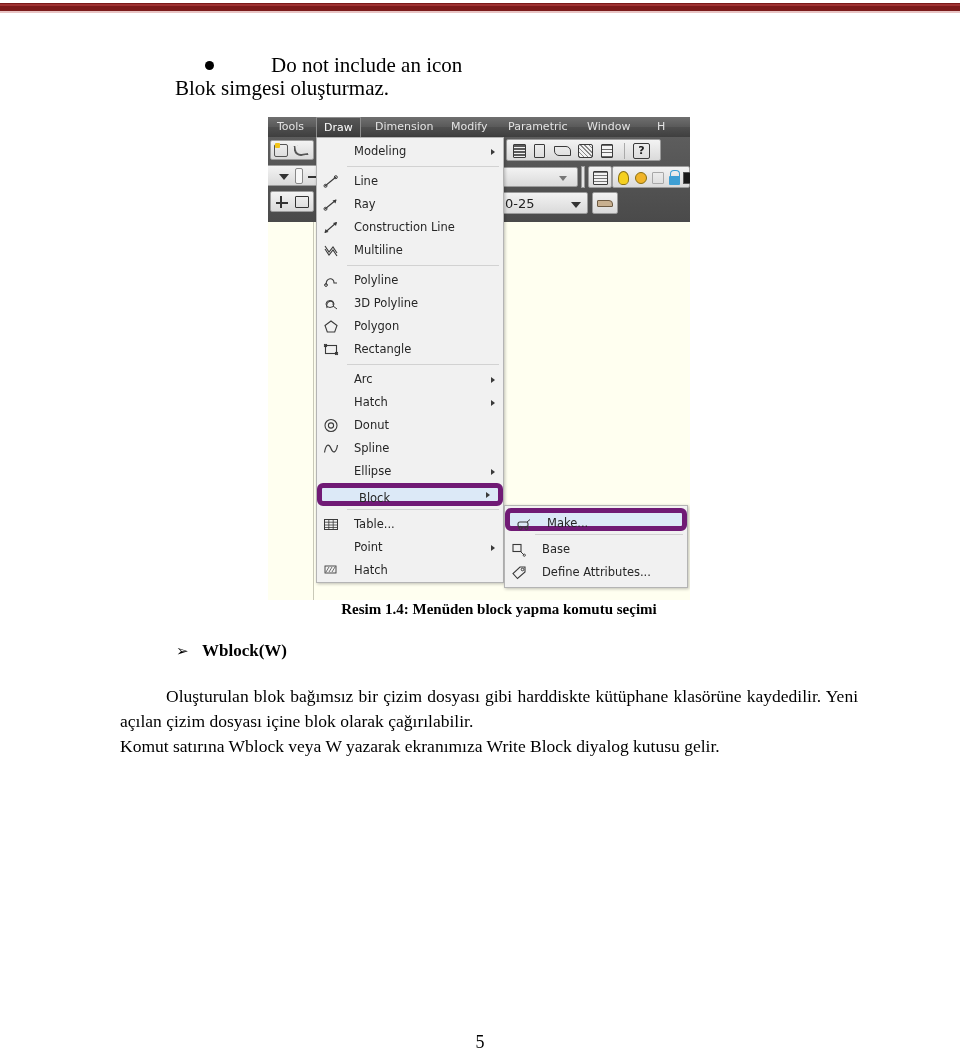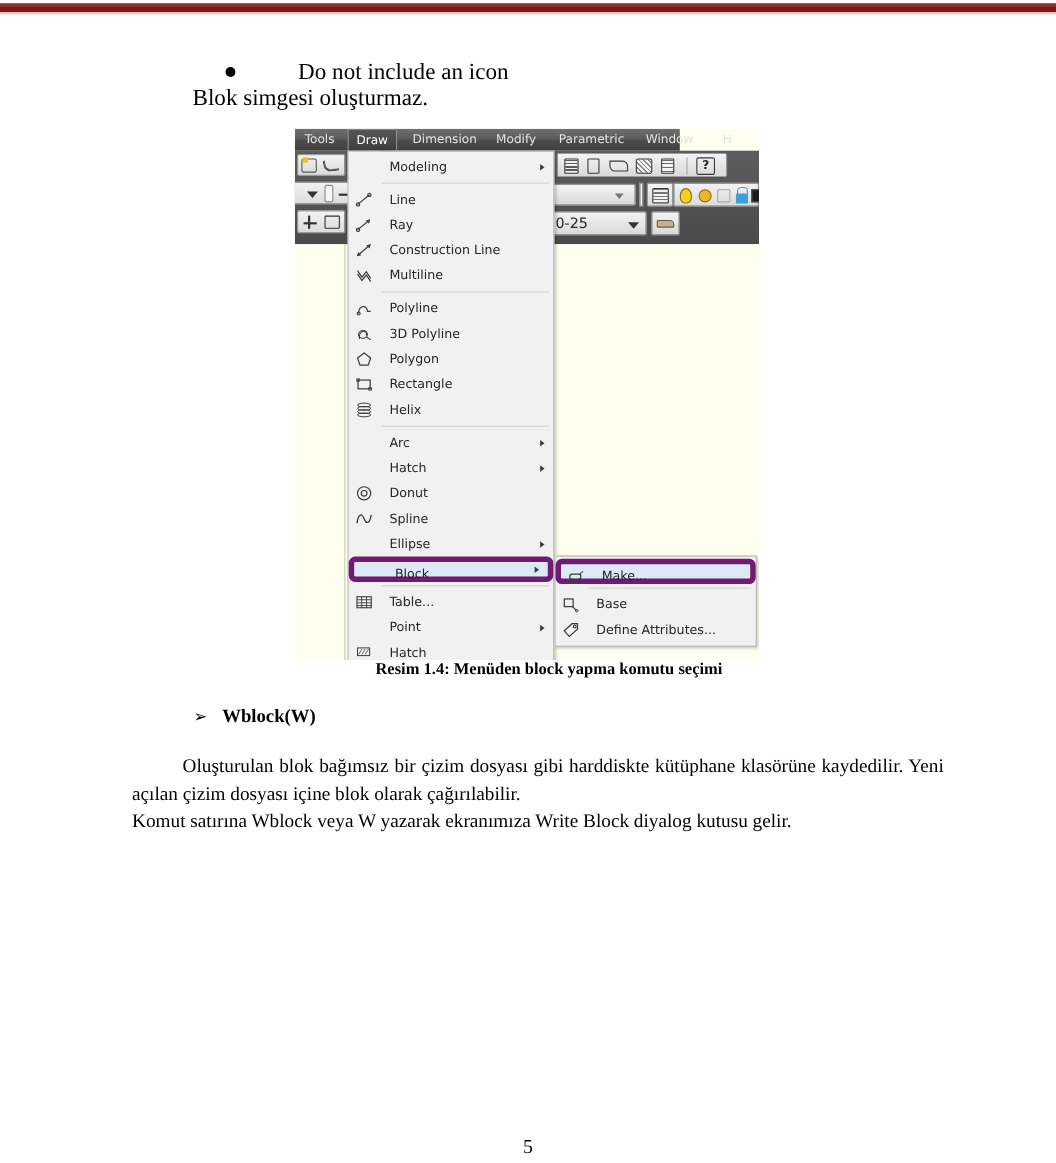--- a/index.html
+++ b/index.html
@@ -75,21 +75,21 @@
     background: #fffff0;
     overflow: hidden;
     font-family: "DejaVu Sans", sans-serif;
     font-size: 11px;
     color: #2a2a2a;
   }
 
   
   #cad-menubar {
     position: absolute; left: 0; top: 0;
-    width: 350px; height: 20px;
+    width: 422px; height: 20px;
     background: linear-gradient(to bottom, #6f6f6f 0%, #5a5a5a 48%, #4e4e4e 52%, #3f3f3f 100%);
   }
   .menubar-item {
     position: absolute;
     top: 1px;
     height: 18px;
     line-height: 18px;
     padding: 0 7px;
     color: #e3e3e3;
     font-size: 11px;
@@ -419,31 +419,20 @@
     <div class="mi">
       <span class="micon">
         <svg width="16" height="15" viewBox="0 0 16 15">
             <rect x="2.5" y="3.5" width="11" height="8" fill="none" stroke="#3a3a3a" stroke-width="1.1"></rect>
             <rect x="1.4" y="2.4" width="2.2" height="2.2" fill="none" stroke="#3a3a3a" stroke-width="0.9"></rect>
             <rect x="12.4" y="10.4" width="2.2" height="2.2" fill="none" stroke="#3a3a3a" stroke-width="0.9"></rect>
           </svg>
       </span>
       <span class="mi-label">Rectangle</span>
     </div>
-    <div class="mi">
-      <span class="micon">
-        <svg width="16" height="15" viewBox="0 0 16 15">
-            <ellipse cx="8" cy="3.2" rx="6" ry="1.7" fill="none" stroke="#3a3a3a" stroke-width="0.9"></ellipse>
-            <ellipse cx="8" cy="6.2" rx="6" ry="1.7" fill="none" stroke="#3a3a3a" stroke-width="0.9"></ellipse>
-            <ellipse cx="8" cy="9.2" rx="6" ry="1.7" fill="none" stroke="#3a3a3a" stroke-width="0.9"></ellipse>
-            <ellipse cx="8" cy="12.2" rx="6" ry="1.7" fill="none" stroke="#3a3a3a" stroke-width="0.9"></ellipse>
-          </svg>
-      </span>
-      <span class="mi-label">Helix</span>
-    </div>
     <div class="msep"></div>
 
     <div class="mi">
       <span class="mi-label">Arc</span>
       <span class="arrow"></span>
     </div>
     <div class="mi">
       <span class="mi-label">Hatch</span>
       <span class="arrow"></span>
     </div>

